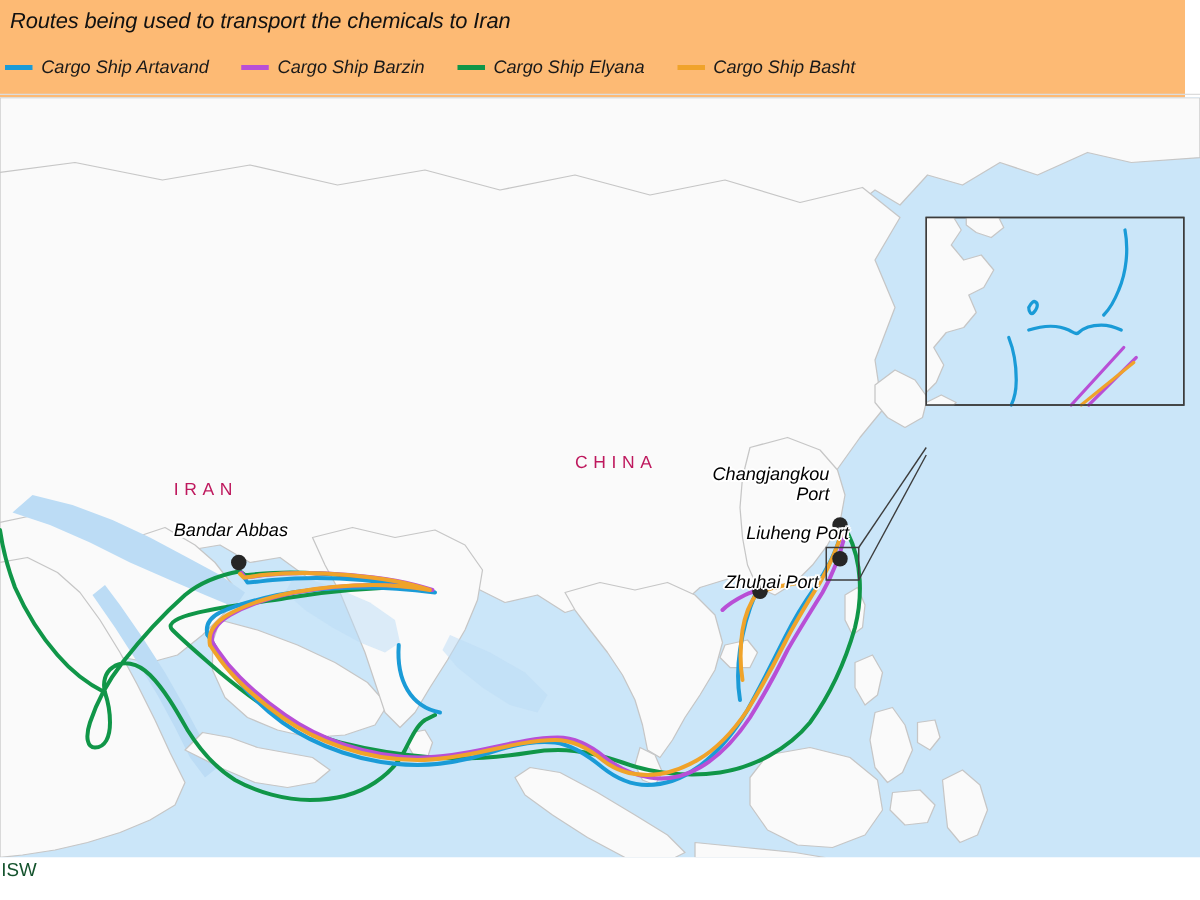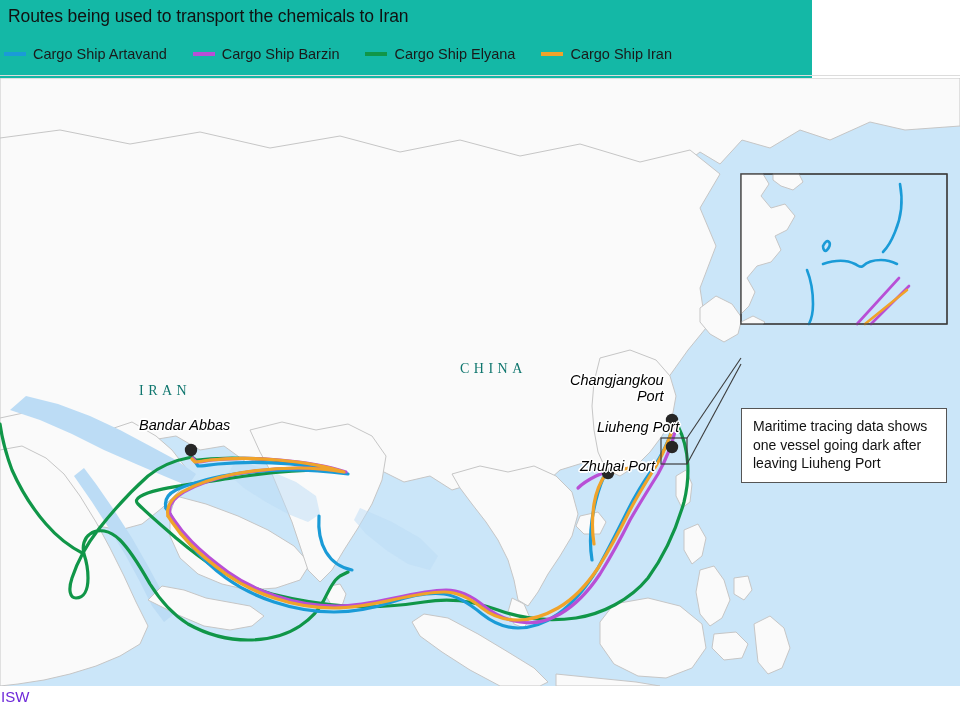--- a/index.html
+++ b/index.html
@@ -10,22 +10,23 @@
     overflow:hidden;
   }
   #page {
     position:relative;
     width:960px; height:720px;
     background:#ffffff;
   }
 
   
   #header {
-    position:absolute; left:0; top:0; width:812px; height:78px;
-    background:#14b8a6;
+    position:absolute; left:0; top:0; width:948px; height:78px;
+    background:#fdba74;
+    font-style:italic;
   }
   #chart-title {
     position:absolute; left:8px; top:6px;
     font-size:17.5px; font-weight:400; color:#111111;
     letter-spacing:-0.1px; white-space:nowrap;
   }
   #legend {
     position:absolute; left:4px; top:46px;
     display:flex; align-items:center; gap:0px;
   }
@@ -67,41 +68,41 @@
     position:absolute;
     font-size:14.5px; color:#000000;
     white-space:nowrap;
     text-shadow:
       -1.6px 0 #ffffff, 1.6px 0 #ffffff, 0 -1.6px #ffffff, 0 1.6px #ffffff,
       -1.2px -1.2px #ffffff, 1.2px -1.2px #ffffff, -1.2px 1.2px #ffffff, 1.2px 1.2px #ffffff;
     font-style: italic;
   }
   .country-label {
     position:absolute;
-    font-size:14px; color:#0f766e;
+    font-size:14px; color:#be185d;
     letter-spacing:4.5px;
-    font-family:Liberation Serif, serif;
+    font-family:Liberation Sans, sans-serif;
     white-space:nowrap;
   }
   #label-changjangkou { left:570px; top:294px; text-align:right; }
   #label-changjangkou .l2 { display:block; }
   #label-liuheng      { left:580px; top:341px;margin-left:17px; }
   #label-zhuhai       { left:566px; top:380px;margin-left:14px; }
   #label-bandarabbas  { left:139px; top:339px;text-align:center; }
   #label-iran    { left:139px; top:305px; }
   #label-china   { left:460px; top:283px; }
 
   
   #footer {
     position:absolute; left:0; top:686px; width:960px; height:34px;
     background:#ffffff;
   }
   #footer-source {
     position:absolute; left:1px; top:2px;
-    font-size:15px; color:#6d28d9;
+    font-size:15px; color:#14532d;
   }
   #top-rule {
     position:absolute; left:0; top:75px; width:960px; height:1px; background:#dcdcdc;
   }
 </style>
 </head>
 <body>
 
 <div id="page">
 
@@ -116,21 +117,21 @@
       <div class="legend-item">
         <span class="legend-swatch" style="background:#b84fd6"></span>
         <span class="legend-label">Cargo Ship Barzin</span>
       </div>
       <div class="legend-item">
         <span class="legend-swatch" style="background:#109648"></span>
         <span class="legend-label">Cargo Ship Elyana</span>
       </div>
       <div class="legend-item">
         <span class="legend-swatch" style="background:#f0a32a"></span>
-        <span class="legend-label">Cargo Ship Iran</span>
+        <span class="legend-label">Cargo Ship Basht</span>
       </div>
     </div>
     <div id="top-rule"></div>
   </div>
 
   <div id="map-frame">
 
     <svg id="map-svg" width="960" height="608" viewBox="0 0 960 608">
       <defs>
         <style>
@@ -393,21 +394,20 @@
     <div class="country-label" id="label-china">CHINA</div>
 
     <div class="place-label" id="label-changjangkou">
       <span>Changjangkou</span>
       <span class="l2">Port</span>
     </div>
     <div class="place-label" id="label-liuheng">Liuheng Port</div>
     <div class="place-label" id="label-zhuhai">Zhuhai Port</div>
     <div class="place-label" id="label-bandarabbas">Bandar Abbas</div>
 
-    <div class="callout" id="callout-dark">Maritime tracing data shows one vessel going dark after leaving Liuheng Port</div>
 
   </div>
 
   <div id="footer">
     <div id="footer-source">ISW</div>
   </div>
 
 </div>
 
 </body></html>

